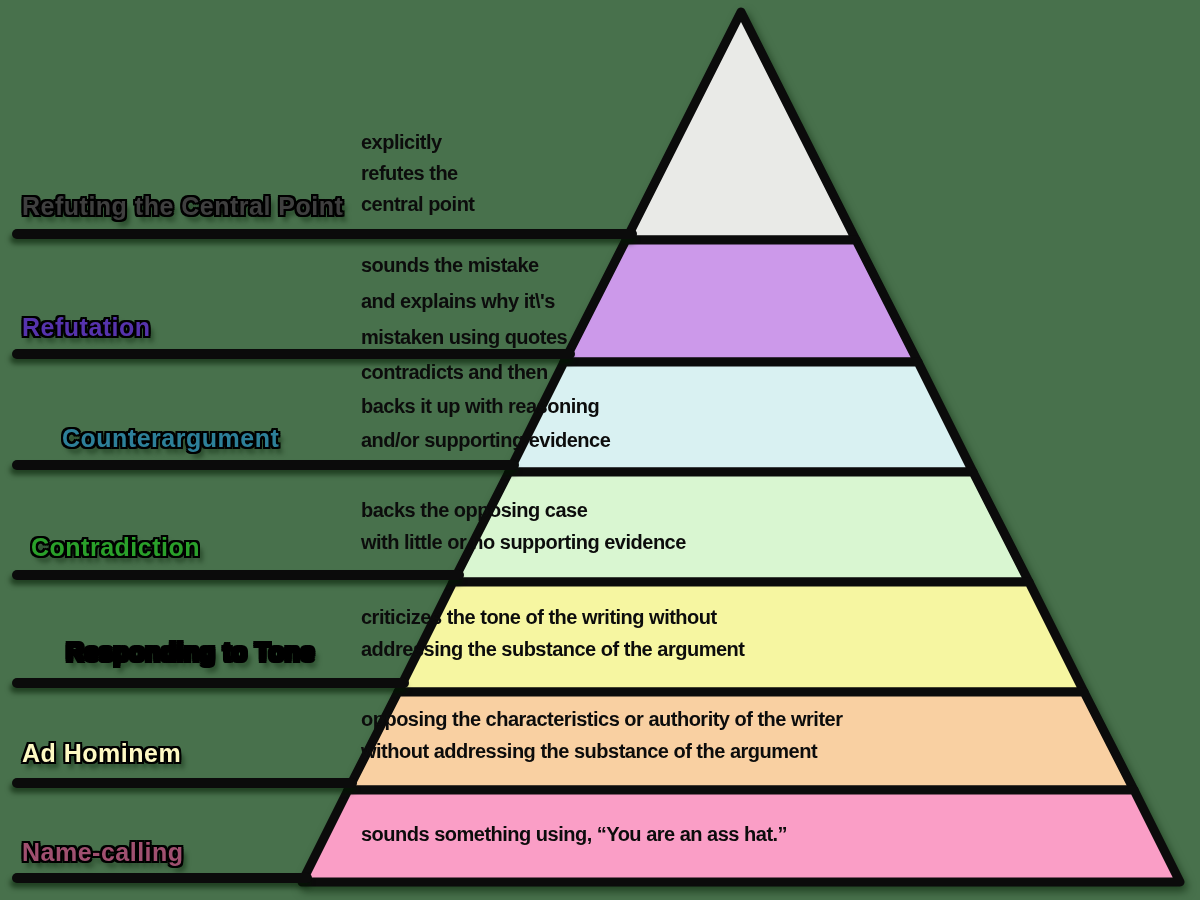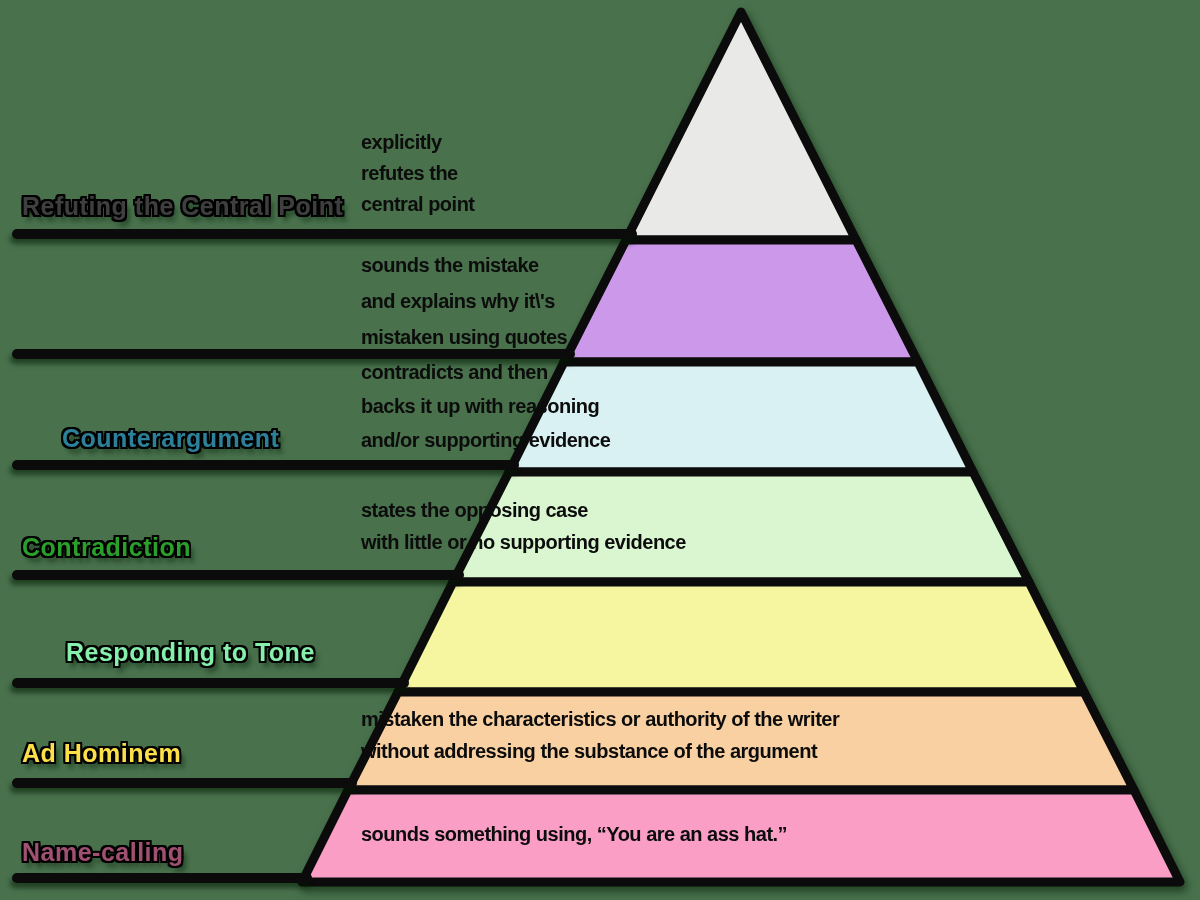--- a/index.html
+++ b/index.html
@@ -89,31 +89,34 @@
 
   <div class="level-desc ld-1">explicitly
 refutes the
 central point</div>
   <div class="level-desc ld-2">sounds the mistake
 and explains why it\'s
 mistaken using quotes</div>
   <div class="level-desc ld-3">contradicts and then
 backs it up with reasoning
 and/or supporting evidence</div>
-  <div class="level-desc ld-4">states the opposing case
+  <div class="level-desc ld-4">backs the opposing case
 with little or no supporting evidence</div>
-  <div class="level-desc ld-6">mistaken the characteristics or authority of the writer
+  <div class="level-desc ld-5">criticizes the tone of the writing without
+addressing the substance of the argument</div>
+  <div class="level-desc ld-6">opposing the characteristics or authority of the writer
 without addressing the substance of the argument</div>
   <div class="level-desc ld-7">sounds something using, “You are an ass hat.”</div>
 
   <div class="side-label sl-1" style="color: rgb(63, 63, 63);">Refuting the Central Point</div>
+  <div class="side-label sl-2" style="color: rgb(86, 51, 173);">Refutation</div>
   <div class="side-label sl-3" style="color: rgb(45, 128, 153);">Counterargument</div>
-  <div class="side-label sl-4" style="color: rgb(42, 160, 42);">Contradiction</div>
-  <div class="side-label sl-5" style="color: #86efac; padding-left: 44px;">Responding to Tone</div>
-  <div class="side-label sl-6" style="color: #fde047;">Ad Hominem</div>
+  <div class="side-label sl-4" style="color: rgb(42, 160, 42); margin-left: 9px;">Contradiction</div>
+  <div class="side-label sl-5" style="color: #000000; padding-left: 44px;">Responding to Tone</div>
+  <div class="side-label sl-6" style="color: #fef9c3;">Ad Hominem</div>
   <div class="side-label sl-7" style="color: rgb(160, 80, 112);">Name-calling</div>
 
   <div class="label-line ll-1"></div>
   <div class="label-line ll-2"></div>
   <div class="label-line ll-3"></div>
   <div class="label-line ll-4"></div>
   <div class="label-line ll-5"></div>
   <div class="label-line ll-6"></div>
   <div class="label-line ll-7"></div>
 

